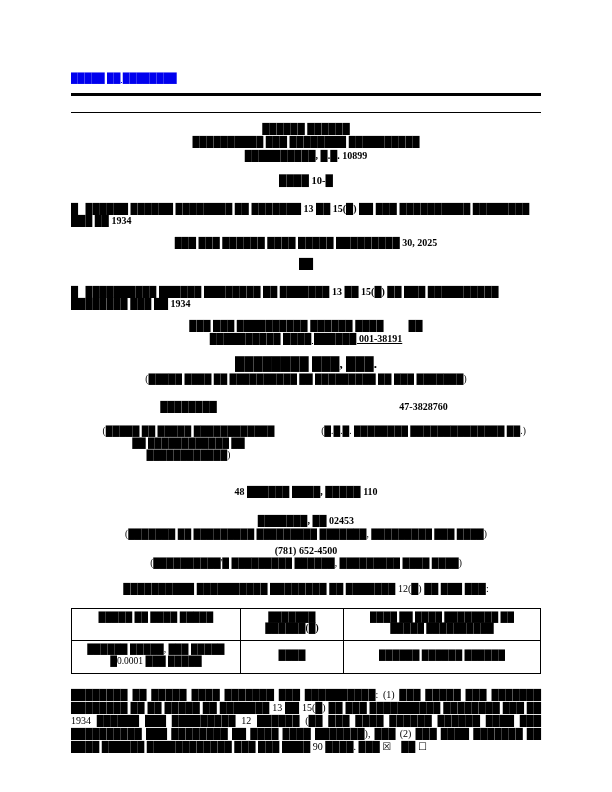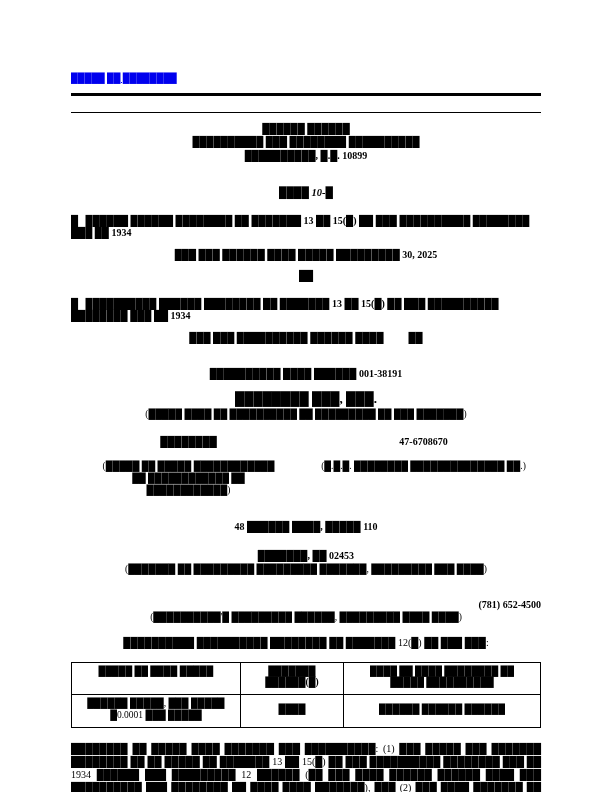--- a/index.html
+++ b/index.html
@@ -24,41 +24,41 @@
     cursor: pointer;
   }
   .rule-thick { border: 0; border-top: 3px solid #000; margin: 8px 0 0 0; height: 0; }
   .rule-thin  { border: 0; border-top: 1px solid #000; margin: 16px 0 0 0; height: 0; }
 
   .c { text-align: center; }
   .b { font-weight: 700; }
 
   .us          { margin-top: 10px; }
   .hdr         { margin-top: 1px; }
-  .form-title  { margin-top: 24px; font-size: 10.5px; font-style: italic; }
+  .form-title  { margin-top: 12px; font-size: 10.5px; }
 
   .para        { margin: 15px 0 0 0; font-weight: 700; }
   .fiscal      { margin-top: 9px; }
   .or-line     { margin-top: 9px; }
   .period      { margin-top: 9px; }
-  .commission  { margin-top: 24px; }
+  .commission  { margin-top: 1px; text-decoration: underline; }
 
   .company-name    { margin-top: 10px; font-size: 13px; font-weight: 700; }
   .caption         { font-size: 9.5px; font-weight: 400; }
   .name-caption    { margin-top: 2px; }
 
   .two-col { display: flex; margin-top: 15px; }
   .two-col .col { flex: 1 1 50%; text-align: center; }
   .col .caption { margin-top: 13px; }
   .state-caption { max-width: 180px; margin-left: auto; margin-right: auto; }
 
   .addr1        { margin-top: 24px; }
   .addr2        { margin-top: 17px; }
   .addr-caption { margin-top: 1px; }
-  .phone        { margin-top: 23px; text-align: right; }
+  .phone        { margin-top: 4px; }
   .phone-caption{ margin-top: 1px; }
   .sec12b       { margin-top: 13px; font-weight: 400; }
 
   table.sec-table {
     width: 100%;
     margin-top: 12px;
     border-collapse: collapse;
     font-size: 9.5px;
   }
   table.sec-table th, table.sec-table td {
@@ -110,21 +110,21 @@
 
   <div class="c company-name">████████ ███, ███.</div>
   <div class="c caption name-caption">(█████ ████ ██ ██████████ ██ █████████ ██ ███ ███████)</div>
 
   <div class="two-col">
     <div class="col">
       <div class="b">████████</div>
       <div class="caption state-caption">(█████ ██ █████ ████████████ ██ ████████████ ██ ████████████)</div>
     </div>
     <div class="col">
-      <div class="b">47-6708670</div>
+      <div class="b">47-3828760</div>
       <div class="caption">(█.█.█. ████████ ██████████████ ██.)</div>
     </div>
   </div>
 
   <div class="c b addr1">48 ██████ ████, █████ 110</div>
   <div class="c b addr2">███████, ██ 02453</div>
   <div class="c caption addr-caption">(███████ ██ █████████ █████████ ███████, █████████ ███ ████)</div>
 
   <div class="c b phone">(781) 652-4500</div>
   <div class="c caption phone-caption">(██████████'█ █████████ ██████, █████████ ████ ████)</div>

